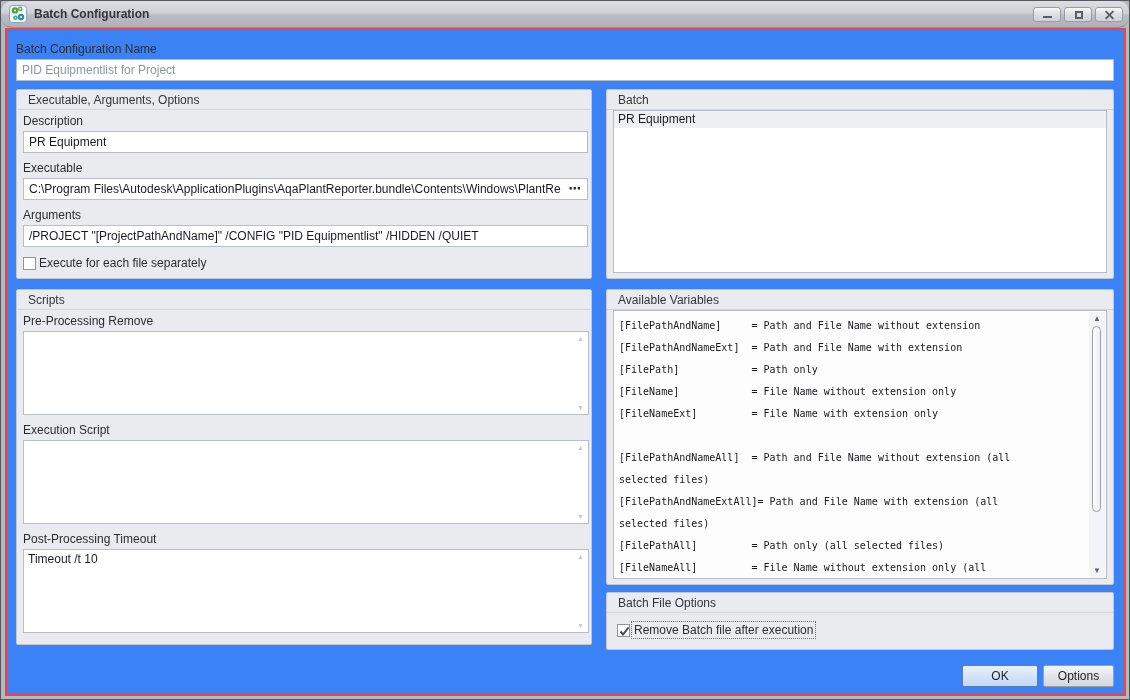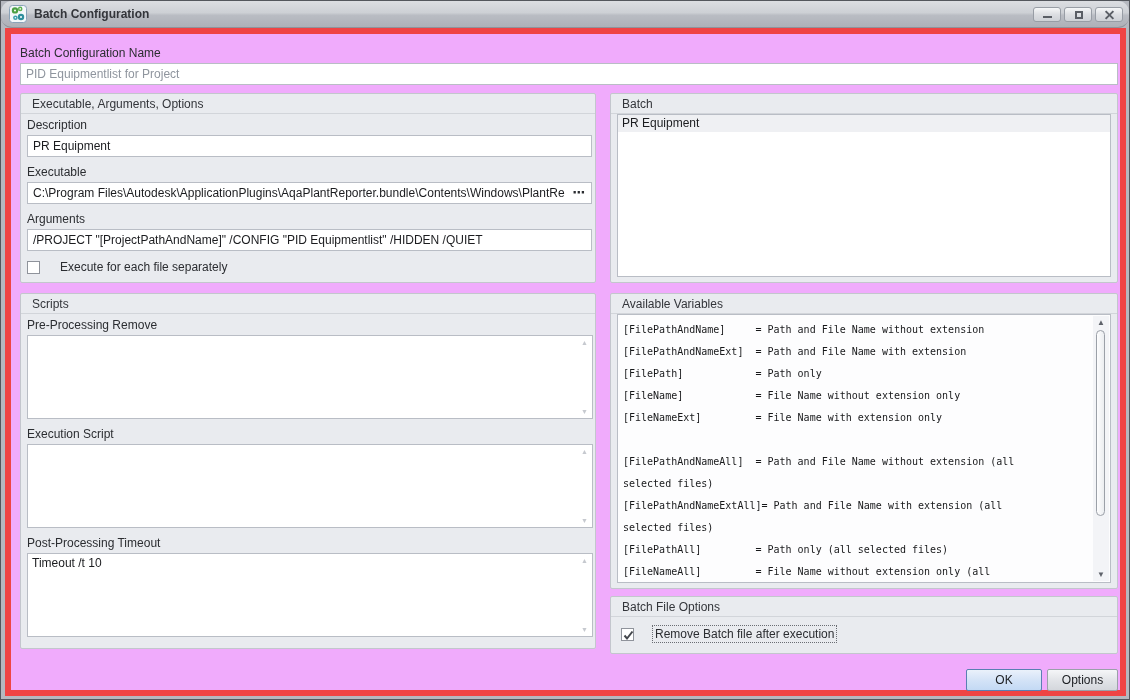--- a/index.html
+++ b/index.html
@@ -15,21 +15,21 @@
   .tb-btn { position:absolute; top:6px; width:28px; height:15px; border:1px solid #989da5; border-radius:3px;
     background:linear-gradient(#f6f7f8,#dcdee2 50%,#ced1d6); }
   #btn-min { left:1032px; } #btn-max { left:1063px; } #btn-close { left:1094px; }
   .g-min { position:absolute; left:9px; top:8px; width:9px; height:2px; background:#5a5e65; }
   .g-max { position:absolute; left:10px; top:3px; width:8px; height:8px; border:2px solid #5a5e65; }
   .g-x1,.g-x2 { position:absolute; left:8px; top:6px; width:11px; height:2px; background:#5a5e65; }
   .g-x1 { transform:rotate(45deg); } .g-x2 { transform:rotate(-45deg); }
 
   
   #content { position:absolute; left:4px; top:27px; width:1121px; height:668px;
-    background:#f0abfc; border:6px solid #ef4444; }
+    background:#3b82f6; border:2px solid #ef4444; }
 
   .lbl { font-size:12px; color:#2b2d31; }
   .tbox { display:block; width:100%; height:22px; border:1px solid #b9bdc5; background:#fff;
     font-family:Liberation Sans, sans-serif; font-size:12px; color:#1b1c1f; padding:0 5px; outline:none; }
   .tbox.muted { color:#8f959e; }
 
   #name-label { position:absolute; left:9px; top:12px; }
   #name-input { position:absolute; left:9px; top:29px; width:1098px; }
 
   
@@ -50,21 +50,21 @@
   .exec-wrap { position:relative; }
   .exec-wrap .tbox { padding-right:26px; }
   .ellipsis-btn { position:absolute; right:2px; top:2px; width:22px; height:18px; border:none; background:#fff;
     font-size:13px; font-weight:bold; color:#2a2c30; text-align:center; line-height:16px; cursor:default;
     font-family:"DejaVu Sans", sans-serif; }
 
   .cb-row { display:flex; align-items:center; margin-top:8px; }
   .cb { position:relative; width:13px; height:13px; border:1px solid #8f939b; background:#fff; flex:0 0 13px; }
   .cb svg { display:none; position:absolute; left:0px; top:0px; }
   .cb.checked svg { display:block; }
-  .cb-label { font-size:12px; color:#2b2d31; margin-left:18px; padding:1px 2px; }
+  .cb-label { font-size:12px; color:#2b2d31; margin-left:1px; padding:1px 2px; }
   .cb-label.focused { border:1px dotted #6a6d73; }
 
   
   .memo { position:relative; width:566px; height:84px; border:1px solid #b9bdc5; background:#fff; overflow:hidden; }
   .memo-text { padding:2px 14px 2px 4px; font-size:12px; color:#1b1c1f; white-space:pre-wrap; }
   .memo .arr-up, .memo .arr-dn { position:absolute; right:4px; font-size:7px; color:#c6c9cf; }
   .memo .arr-up { top:3px; } .memo .arr-dn { bottom:3px; }
 
   
   .listbox { margin:0 6px; height:163px; border:1px solid #b9bdc5; background:#fff; overflow:hidden; }

